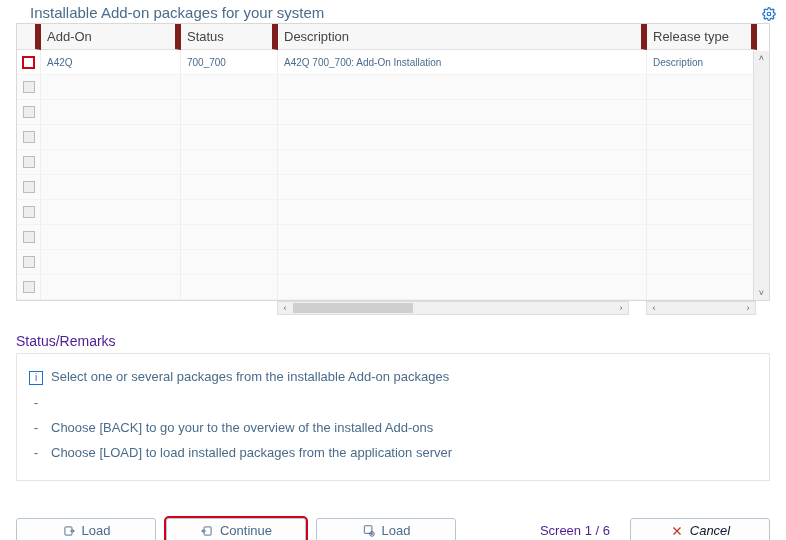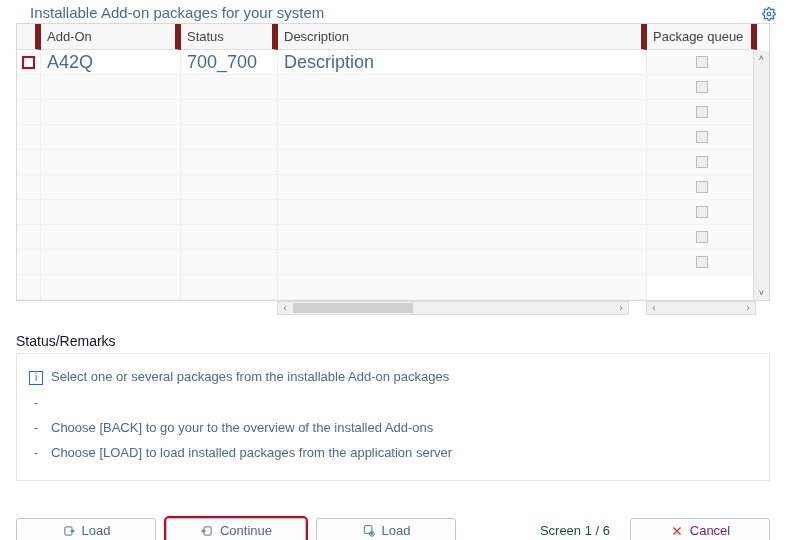--- a/index.html
+++ b/index.html
@@ -43,21 +43,21 @@
     border-bottom: 1px solid #e0e0e0;
     padding: 5px 6px;
     color: #444;
     font-size: 13px;
   }
   .th:last-child { border-right: none; }
   .td {
     border-right: 1px solid #eee;
     border-bottom: 1px solid #f2f2f2;
     padding: 4px 6px;
-    font-size: 18px;
+    font-size: 10px;
     color: #4a6b8a;
     height: 25px;
     display: flex;
     align-items: center;
   }
   .td.chk { justify-content: center; padding:0; }
   .td.empty { color: transparent; background: #fafafa; }
   .chk-red {
     width: 13px; height: 13px;
     border: 2px solid #d0021b;
@@ -87,21 +87,21 @@
   .hscroll {
     background: #f0f0f0;
     height: 14px;
     display:flex; align-items:center;
     font-size: 9px; color:#666;
     border: 1px solid #ddd;
   }
   .hscroll .btn { width:14px; display:flex;justify-content:center;}
   .hscroll .thumb { background:#cfcfcf; height:10px; margin:0 1px;}
   .status-title {
-    color:#0f172a;
+    color:#4c1d95;
     font-size: 14px;
     margin: 18px 16px 4px;
   }
   .status-box {
     margin: 0 16px;
     border: 1px solid #e4e4e4;
     padding: 10px 12px;
   }
   .status-line {
     display:flex;
@@ -138,23 +138,24 @@
     background:#fdfdfd;
     color:#4a6b8a;
     font-size:13px;
     cursor:pointer;
     border-radius: 3px;
   }
   .btnx.continue {
     outline: 2px solid #d0021b;
   }
   .spacer { flex:1; }
-  .screen { color:#14532d; font-size:13px; margin: 0 10px;}
+  .screen { color:#4c1d95; font-size:13px; margin: 0 10px;}
   .btn-cancel {
-    color:#701a75;
+    color:#0f172a;
+    font-style:italic;
   }
   .icon-svg { width:14px; height:14px; display:block; }
 </style>
 </head>
 <body>
 
 <div class="header-row">
   <div class="section-title">Installable Add-on packages for your system</div>
   <div class="gear">
     <svg class="icon-svg" viewBox="0 0 24 24" fill="none" stroke="#1a6fc9" stroke-width="2">
@@ -163,27 +164,28 @@
       </svg>
   </div>
 </div>
 
 <div class="table-wrap">
   <div class="grid">
     <div class="th"></div>
     <div class="th">Add-On</div>
     <div class="th">Status</div>
     <div class="th">Description</div>
-    <div class="th">Package queue</div>
+    <div class="th">Release type</div>
 
     <div class="td chk">
         <div class="chk-red"></div>
       </div>
     <div class="td">A42Q</div>
     <div class="td">700_700</div>
+    <div class="td">A42Q 700_700: Add-On Installation</div>
     <div class="td">Description</div>
 
     <div class="td chk empty">
         <div class="chk-gray"></div>
       </div>
     <div class="td empty"></div>
     <div class="td empty"></div>
     <div class="td empty"></div>
     <div class="td empty"></div>
 

